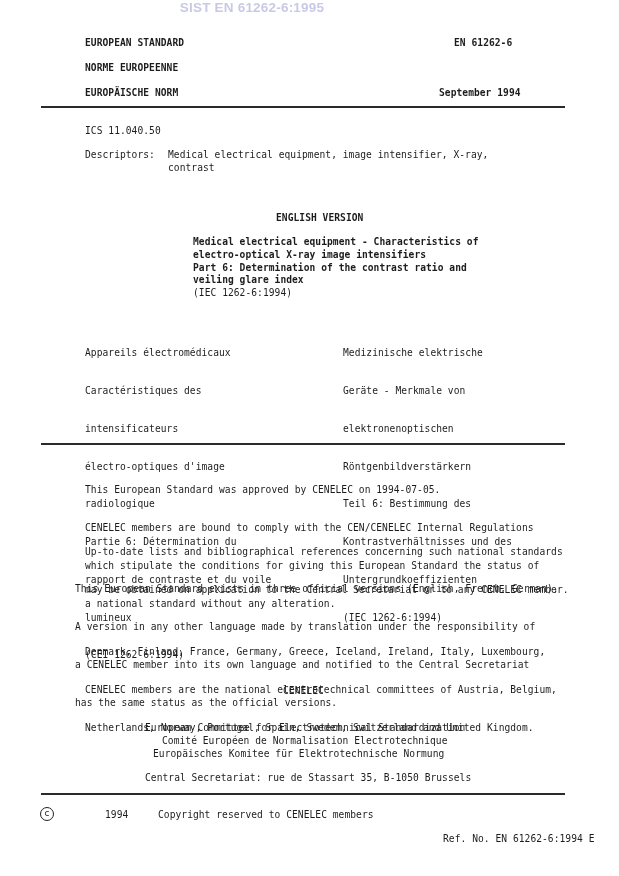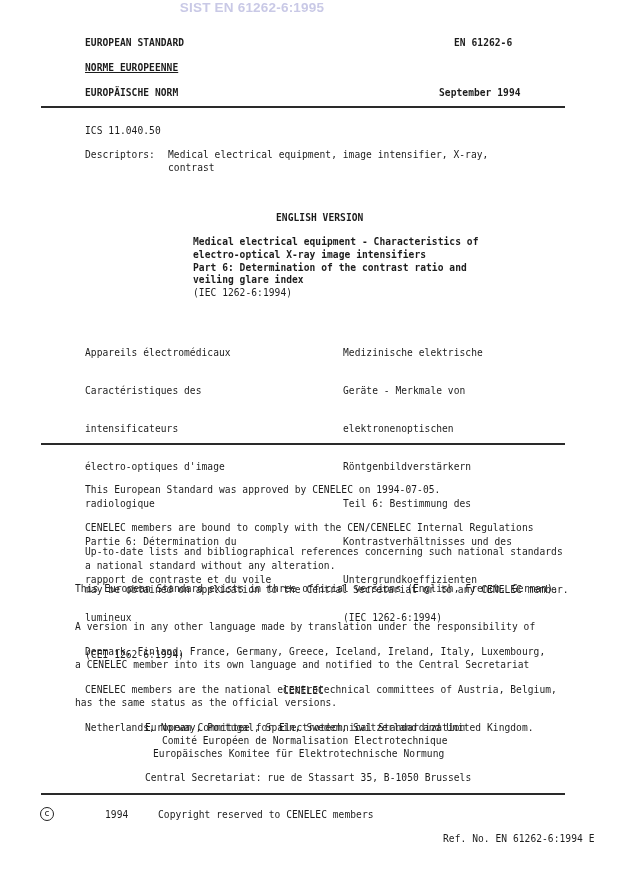--- a/index.html
+++ b/index.html
@@ -22,21 +22,21 @@
     border: 1.3px solid #222; border-radius: 50%; box-sizing: border-box;
     font-size: 9px; line-height: 11.5px; text-align: center; font-family: "DejaVu Sans", sans-serif;
   }
 </style>
 </head>
 <body>
 
 <div class="watermark">SIST EN 61262-6:1995</div>
 
 <div class="abs t b" style="left:41px; top:37px;">EUROPEAN STANDARD</div>
-<div class="abs t b" style="left:41px; top:62px;text-decoration:underline;">NORME EUROPEENNE</div>
+<div class="abs t b" style="left:41px; top:62px;">NORME EUROPEENNE</div>
 <div class="abs t b" style="left:41px; top:87px;">EUROPÄISCHE NORM</div>
 <div class="abs t b" style="left:395px; top:37px;margin-left:15px;">EN 61262-6</div>
 <div class="abs t b" style="left:395px; top:87px;">September 1994</div>
 
 <div class="rule" style="top:106px;"></div>
 
 <div class="abs t" style="left:41px; top:125px;">ICS 11.040.50</div>
 <div class="abs t" style="left:41px; top:149px;">Descriptors:</div>
 <div class="abs t" style="left:124px; top:149px;">Medical electrical equipment, image intensifier, X-ray,</div>
 <div class="abs t" style="left:124px; top:161.5px;">contrast</div>
@@ -69,20 +69,21 @@
   <div>Kontrastverhältnisses und des</div>
   <div>Untergrundkoeffizienten</div>
   <div>(IEC 1262-6:1994)</div>
 </div>
 
 <div class="rule" style="top:443px;"></div>
 
 <div class="abs t" style="left:41px; top:459px;">
   <div>This European Standard was approved by CENELEC on 1994-07-05.</div>
   <div>CENELEC members are bound to comply with the CEN/CENELEC Internal Regulations</div>
+  <div>which stipulate the conditions for giving this European Standard the status of</div>
   <div>a national standard without any alteration.</div>
 </div>
 
 <div class="abs t" style="left:41px; top:521px;">
   <div>Up-to-date lists and bibliographical references concerning such national standards</div>
   <div>may be obtained on application to the Central Secretariat or to any CENELEC member.</div>
 </div>
 
 <div class="abs t" style="left:31px; top:558px;">
   <div>This European Standard exists in three official versions (English, French, German).</div>

